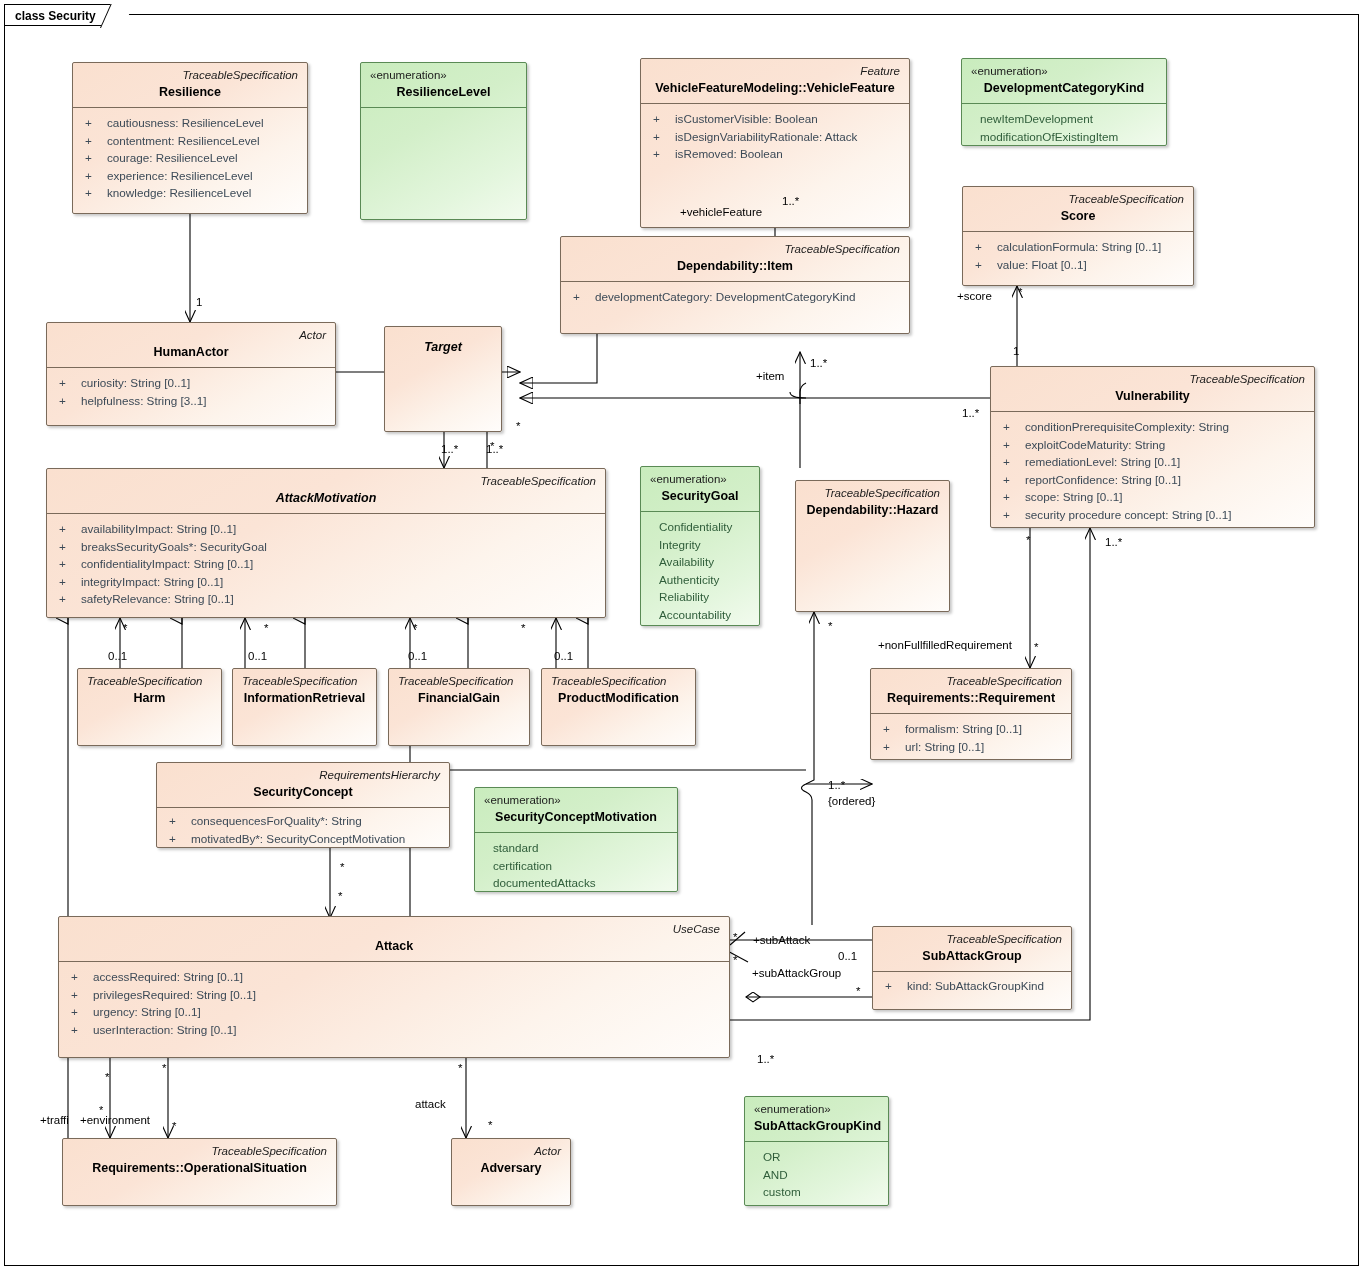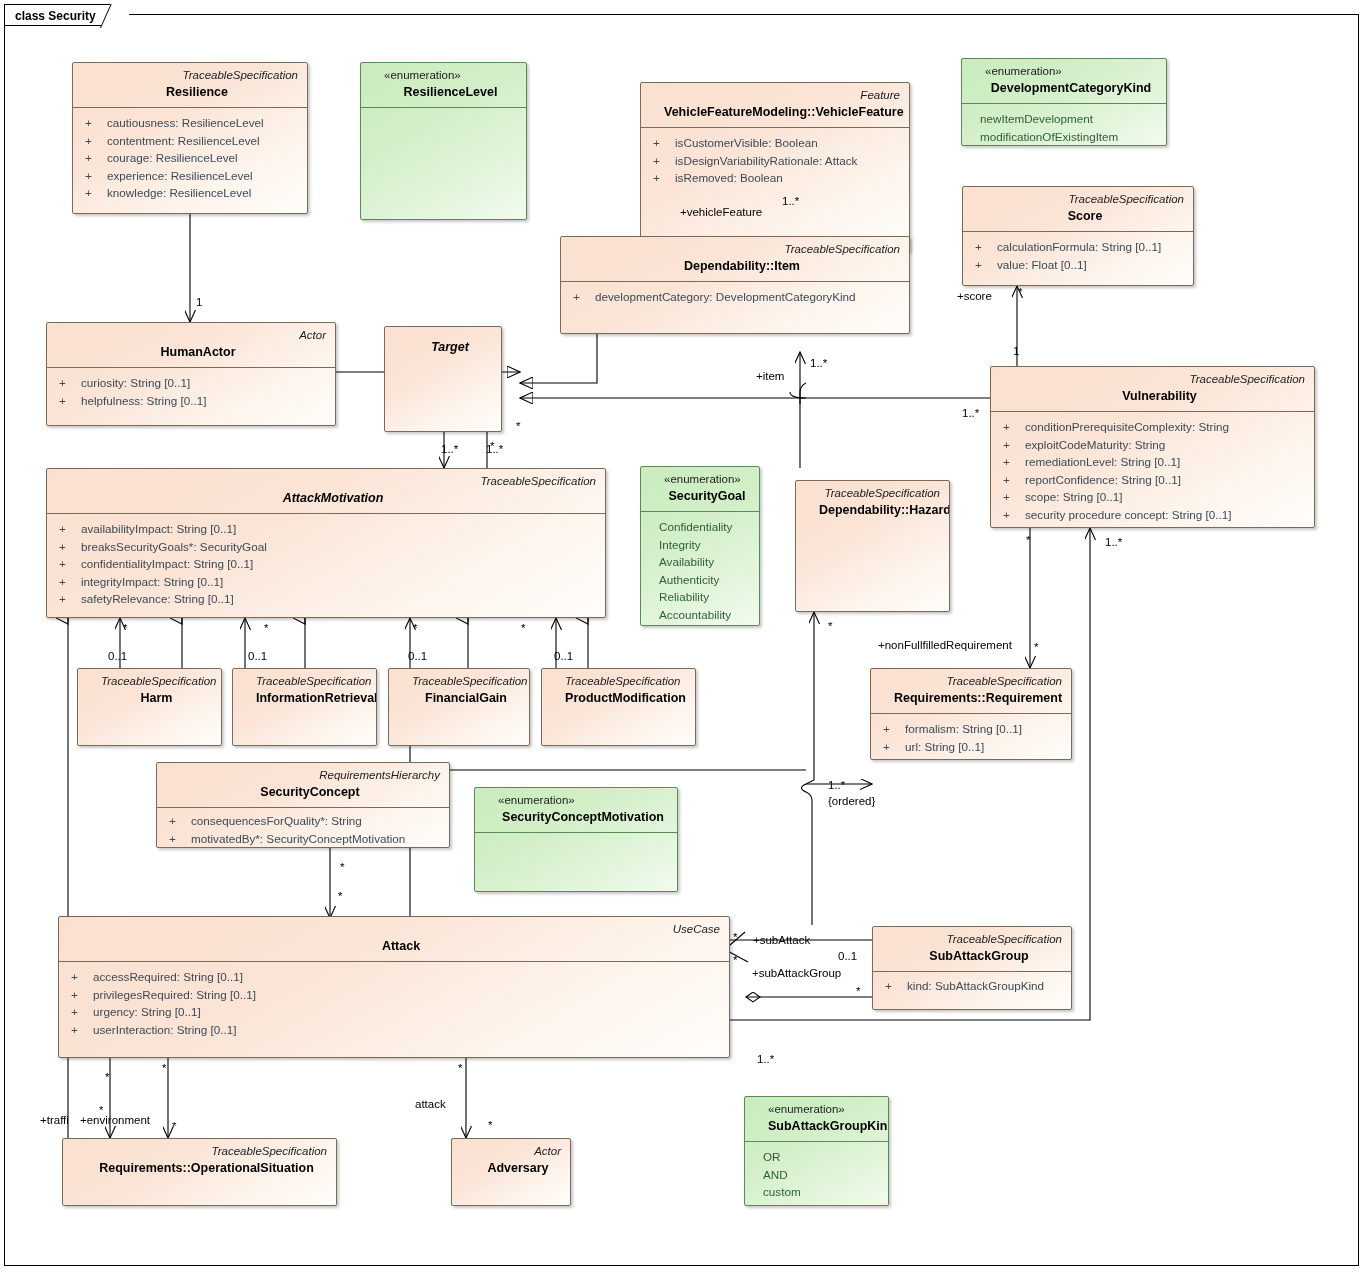--- a/index.html
+++ b/index.html
@@ -55,21 +55,21 @@
     z-index:5;
   }
   .node.cls{
     background:linear-gradient(150deg,#fae0cf 0%,#fbe4d6 38%,#fdf4ec 72%,#fffdfb 100%);
   }
   .node.enu{
     border-color:#5a8a55;
     background:linear-gradient(150deg,#c9ecbd 0%,#d3efc9 40%,#e3f6dd 75%,#f2fbee 100%);
   }
   .hdr{
-    padding:5px 9px 6px 23px;
+    padding:5px 9px 6px 9px;
   }
   .stereo{
     font-size:11.5px;
     font-style:italic;
     color:#1b1b1b;
     text-align:right;
     line-height:15px;
     white-space:nowrap;
   }
   .stereo.ctr{text-align:left;font-style:normal;}
@@ -253,21 +253,21 @@
   </div>
 
   <div class="node enu" style="left:360px;top:62px;width:167px;height:158px;">
     <div class="hdr">
       <div class="stereo ctr">«enumeration»</div>
       <div class="nm">ResilienceLevel</div>
     </div>
     <div class="sep"></div>
   </div>
 
-  <div class="node cls" style="left:640px;top:58px;width:270px;height:170px;margin-top:24px;">
+  <div class="node cls" style="left:640px;top:58px;width:270px;height:170px;">
     <div class="hdr">
       <div class="stereo">Feature</div>
       <div class="nm">VehicleFeatureModeling::VehicleFeature</div>
     </div>
     <div class="sep"></div>
     <div class="attrs">
       <div class="attr">
           <span class="vis">+</span>
           <span>isCustomerVisible: Boolean</span>
         </div>
@@ -332,21 +332,21 @@
       <div class="nm">HumanActor</div>
     </div>
     <div class="sep"></div>
     <div class="attrs">
       <div class="attr">
           <span class="vis">+</span>
           <span>curiosity: String [0..1]</span>
         </div>
       <div class="attr">
           <span class="vis">+</span>
-          <span>helpfulness: String [0..1]</span>
+          <span>helpfulness: String [3..1]</span>
         </div>
     </div>
   </div>
 
   <div class="node cls" style="left:384px;top:326px;width:118px;height:106px;">
     <div class="hdr">
       <div class="nm ital" style="margin-top:7px;">Target</div>
     </div>
   </div>
 
@@ -500,20 +500,25 @@
         </div>
     </div>
   </div>
 
   <div class="node enu" style="left:474px;top:787px;width:204px;height:105px;">
     <div class="hdr">
       <div class="stereo ctr">«enumeration»</div>
       <div class="nm">SecurityConceptMotivation</div>
     </div>
     <div class="sep"></div>
+    <div class="attrs">
+      <div class="lit">standard</div>
+      <div class="lit">certification</div>
+      <div class="lit">documentedAttacks</div>
+    </div>
   </div>
 
   <div class="node cls" style="left:58px;top:916px;width:672px;height:142px;">
     <div class="hdr">
       <div class="stereo">UseCase</div>
       <div class="nm">Attack</div>
     </div>
     <div class="sep"></div>
     <div class="attrs">
       <div class="attr">

